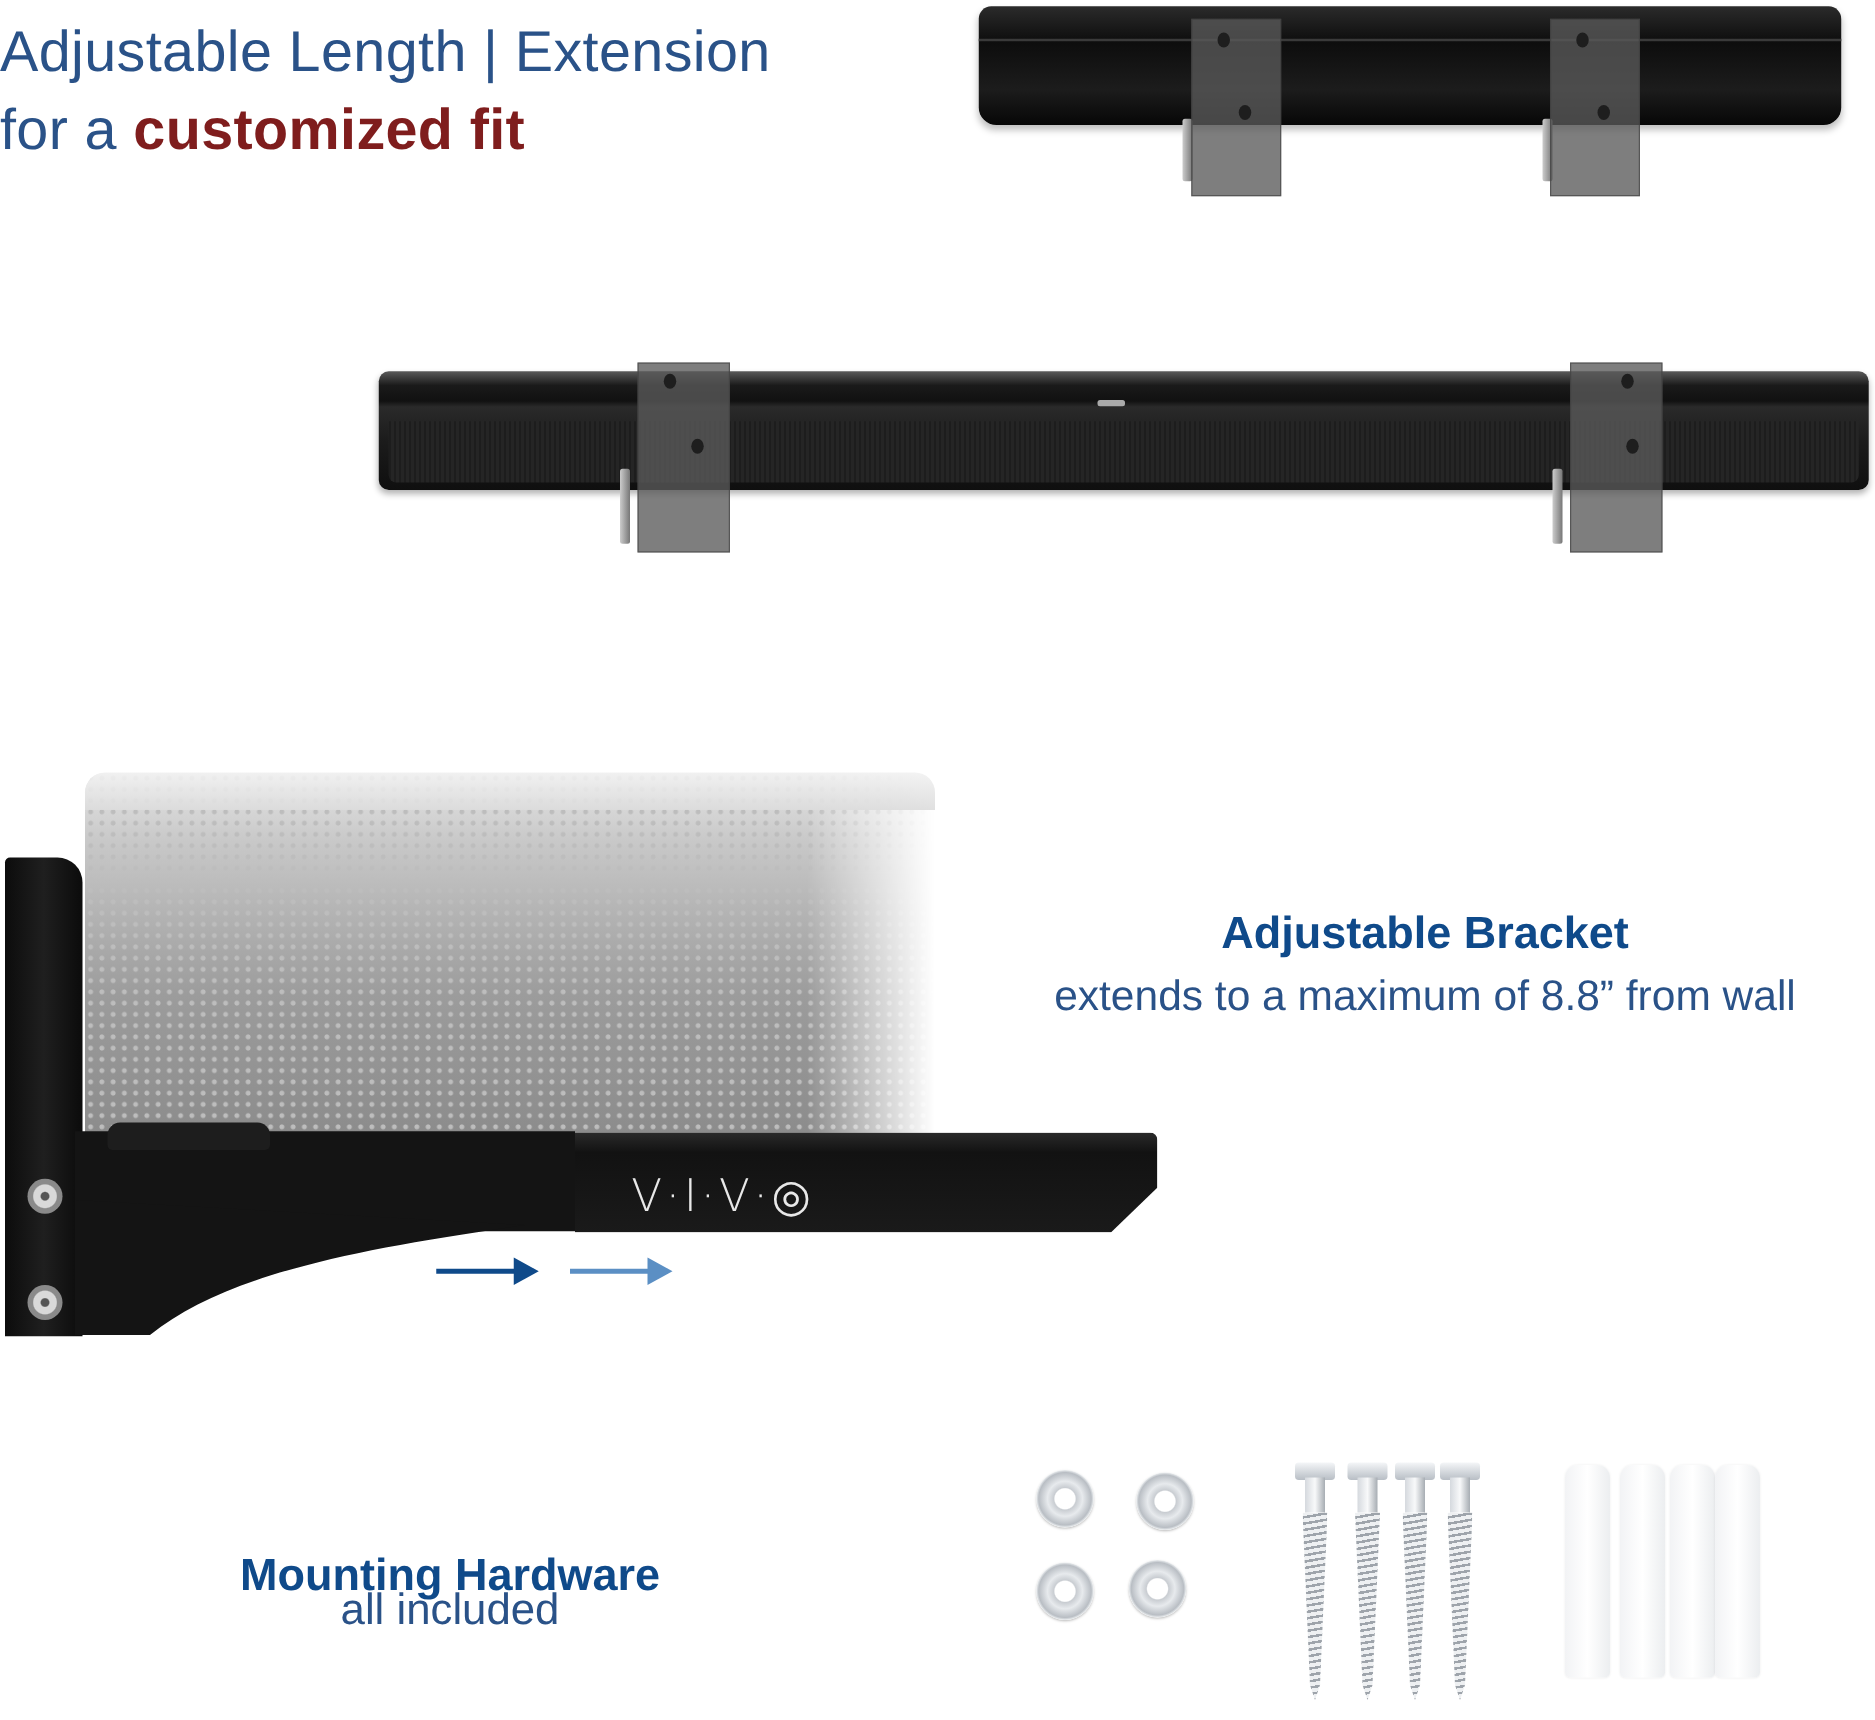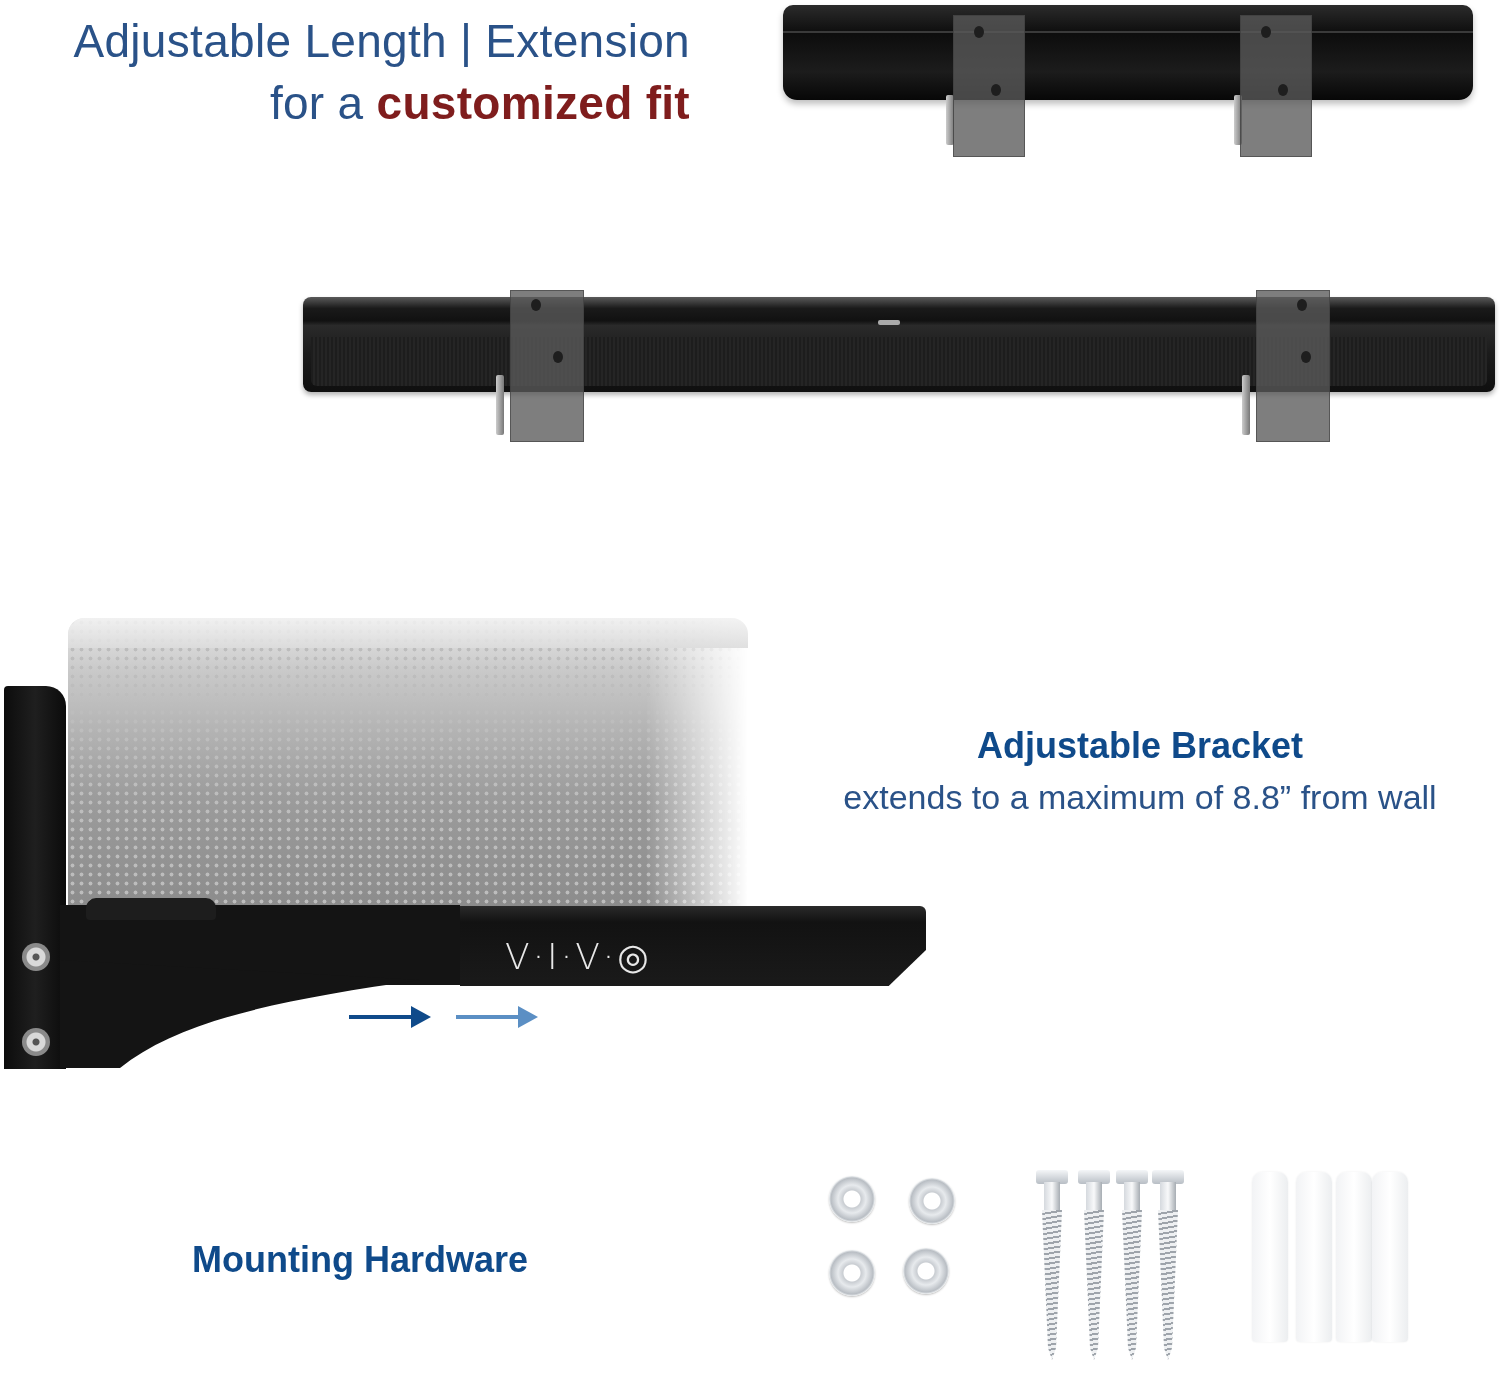--- a/index.html
+++ b/index.html
@@ -1,19 +1,19 @@
 <!DOCTYPE html>
 <html><head>
 <meta charset="utf-8">
 <style>
   html,body{margin:0;padding:0;background:#fff;}
   body{width:1500px;height:1376px;position:relative;overflow:hidden;font-family:"Liberation Sans","DejaVu Sans",sans-serif;}
   .abs{position:absolute;}
   .txt-light{color:#2a5288;font-weight:300;}
-  .headline{left:0;top:10px;width:690px;text-align:right;font-size:46px;line-height:62px;color:#2a5288;letter-spacing:0.3px;}
+  .headline{left:0;top:10px;width:690px;text-align:left;font-size:46px;line-height:62px;color:#2a5288;letter-spacing:0.3px;}
   .headline b{color:#7f1d1d;}
   .bracket-title{left:760px;top:725px;width:760px;text-align:center;font-size:36px;color:#0f4a8a;font-weight:bold;}
   .bracket-sub{left:760px;top:778px;width:760px;text-align:center;font-size:34px;color:#2a5288;}
   .hw-title{left:40px;top:1199px;width:640px;text-align:center;font-size:36px;color:#0f4a8a;font-weight:bold;margin-top:40px;}
   .hw-sub{left:40px;top:1262px;width:640px;text-align:center;font-size:35px;line-height:52px;color:#2a5288;}
 
   
   .sb1{left:783px;top:5px;width:690px;height:95px;border-radius:10px 10px 14px 14px;background:linear-gradient(#2b2b2b,#0d0d0d 30%,#1c1c1c 70%,#070707);box-shadow:0 4px 6px rgba(0,0,0,.25);}
   .sb1 .line{position:absolute;left:0;right:0;top:26px;height:2px;background:#3a3a3a;}
   .sb2{left:303px;top:297px;width:1192px;height:95px;border-radius:8px;background:linear-gradient(#5a5a5a 0%,#1a1a1a 12%,#111 25%,#2a2a2a 30%,#1b1b1b 60%,#0f0f0f 100%);box-shadow:0 3px 5px rgba(0,0,0,.3);}
@@ -97,20 +97,21 @@
 <div class="abs bolt" style="left:22px;top:943px;"></div>
 <div class="abs bolt" style="left:22px;top:1028px;"></div>
 <div class="abs arrow" style="left:349px;top:1015px;width:78px;background:#0f4a8a;border-color:#0f4a8a;"></div>
 <div class="abs arrow" style="left:456px;top:1015px;width:78px;background:#5b8fc4;border-color:#5b8fc4;"></div>
 
 <div class="abs bracket-title">Adjustable Bracket</div>
 <div class="abs bracket-sub txt-light">extends to a maximum of 8.8” from wall</div>
 
 <div class="abs hw-title">Mounting Hardware</div>
 <div class="abs hw-sub txt-light">
+  <div>all included</div>
 </div>
 
 <div class="abs washer" style="left:829px;top:1176px;"></div>
 <div class="abs washer" style="left:909px;top:1178px;"></div>
 <div class="abs washer" style="left:829px;top:1250px;"></div>
 <div class="abs washer" style="left:903px;top:1248px;"></div>
 
 <div class="abs screw" style="left:1040px;top:1170px;">
     <div class="head"></div>
     <div class="shank"></div>

